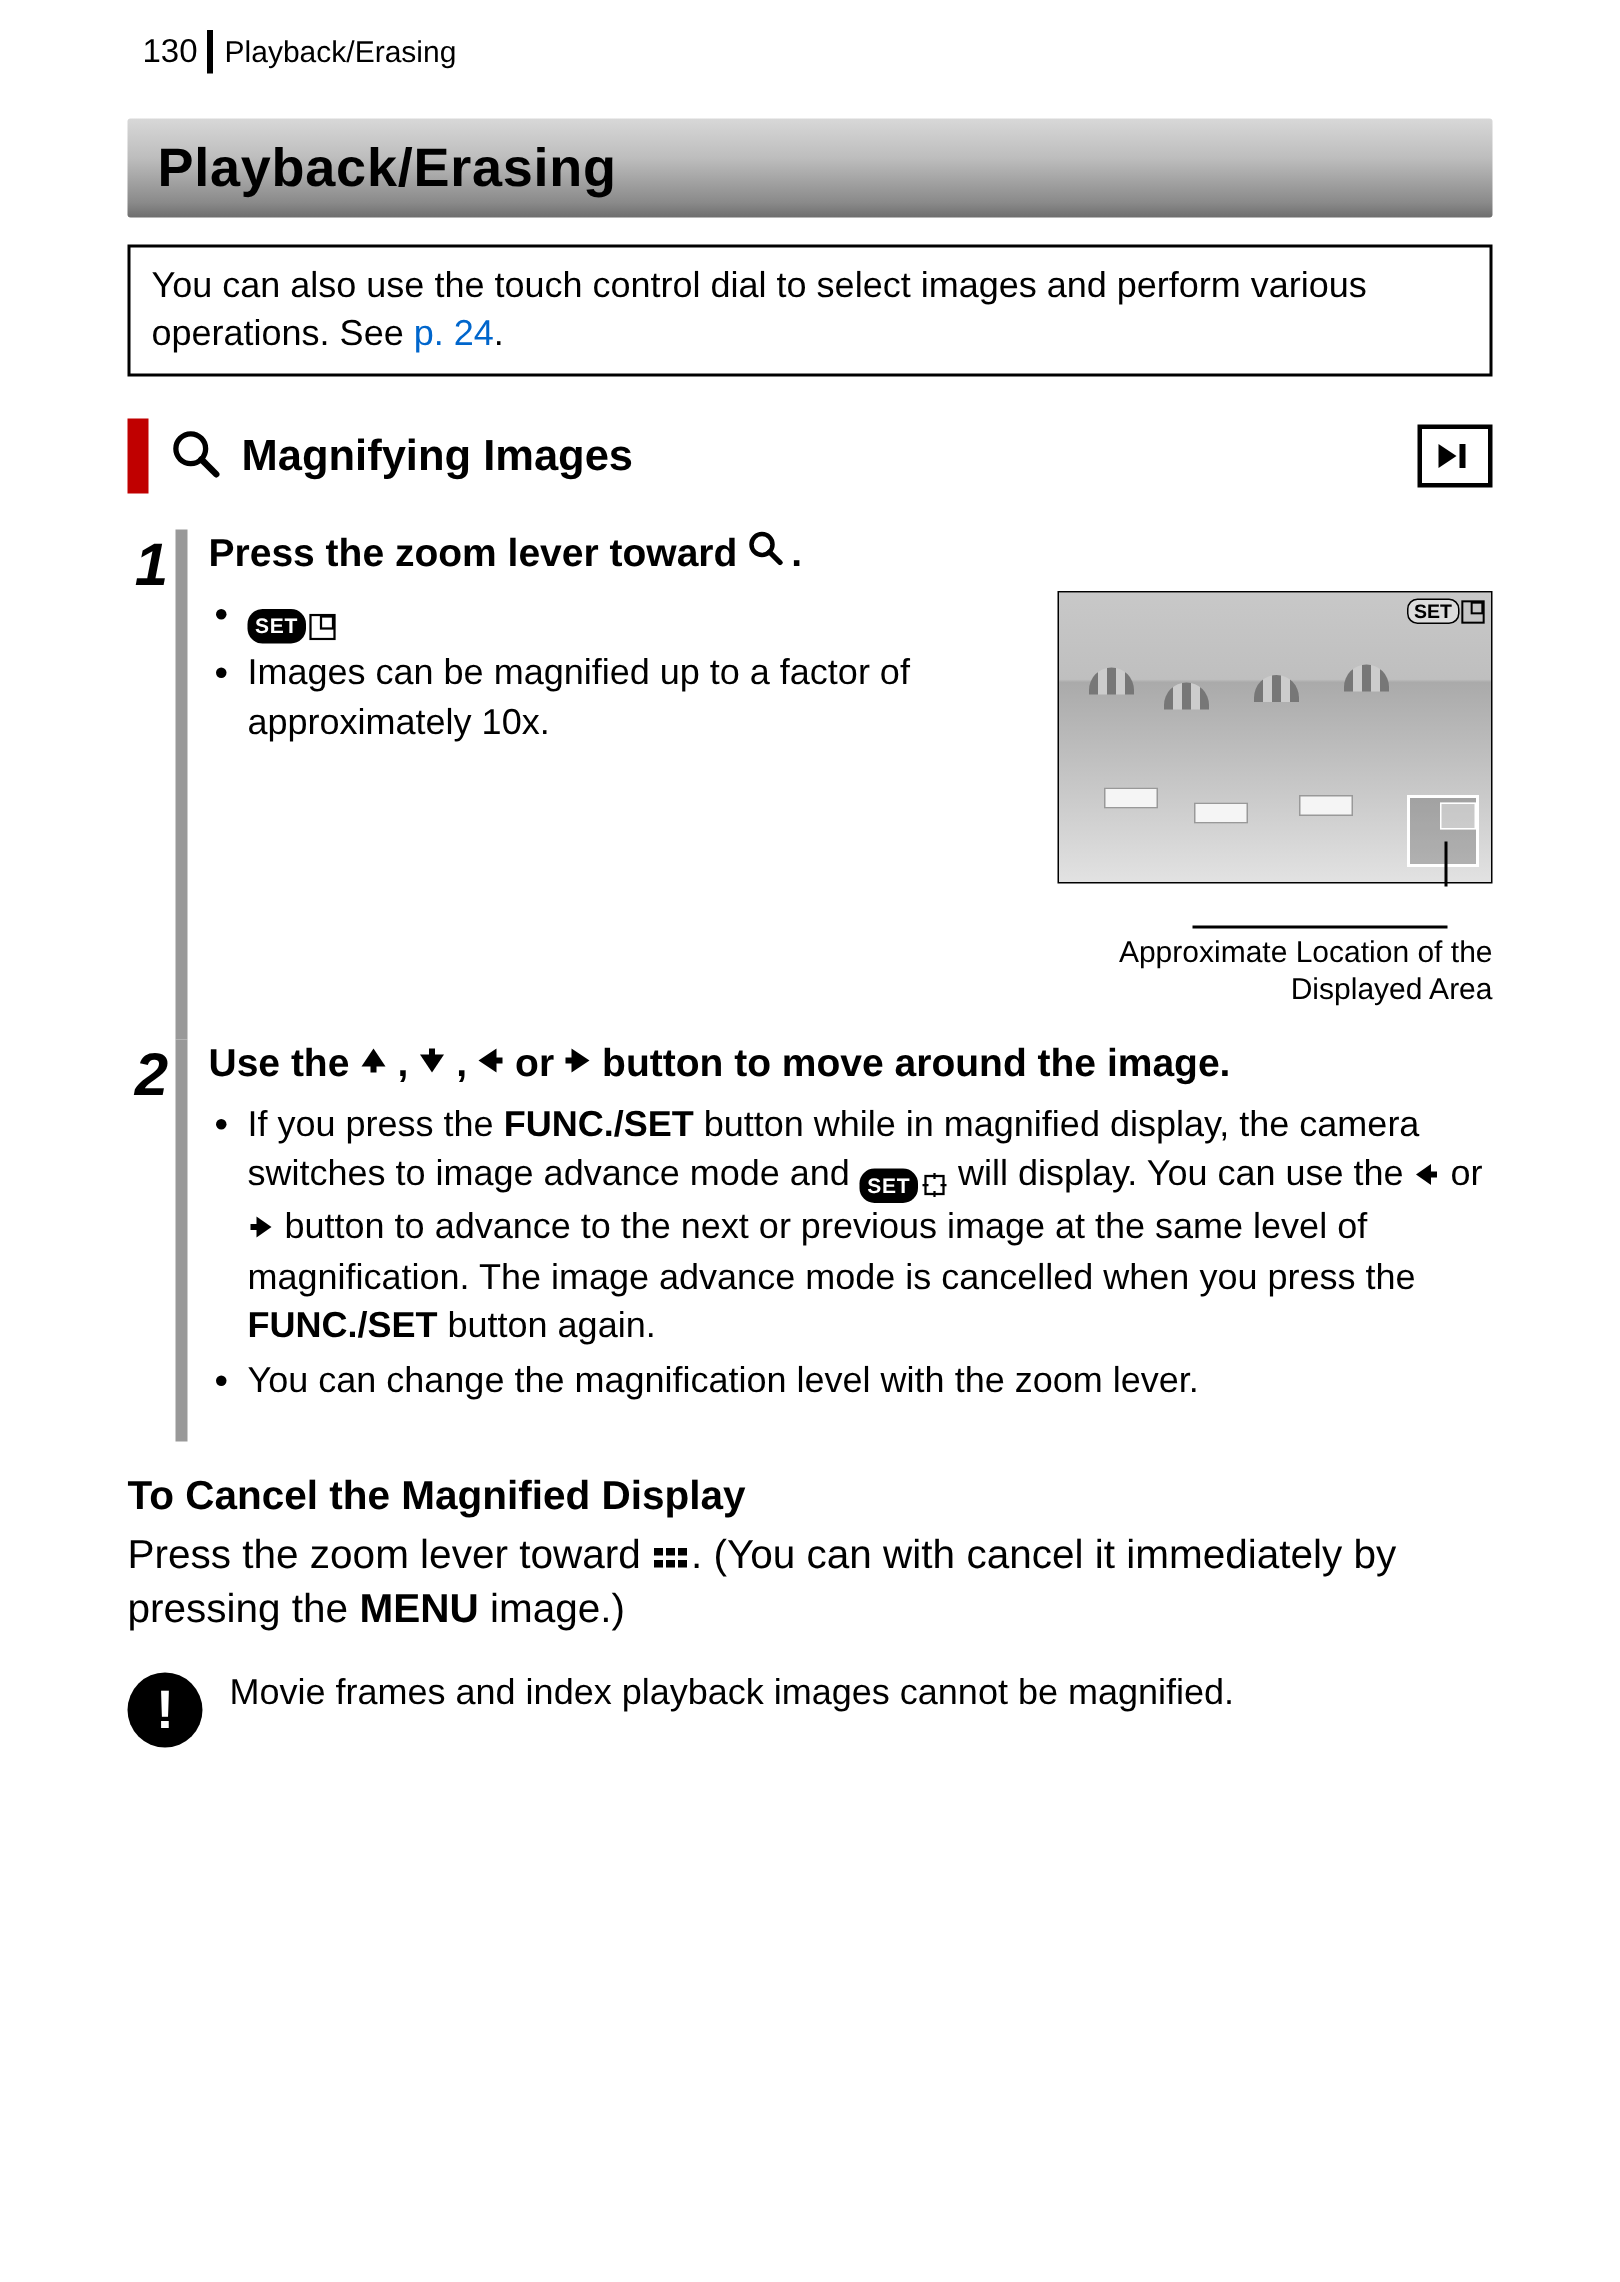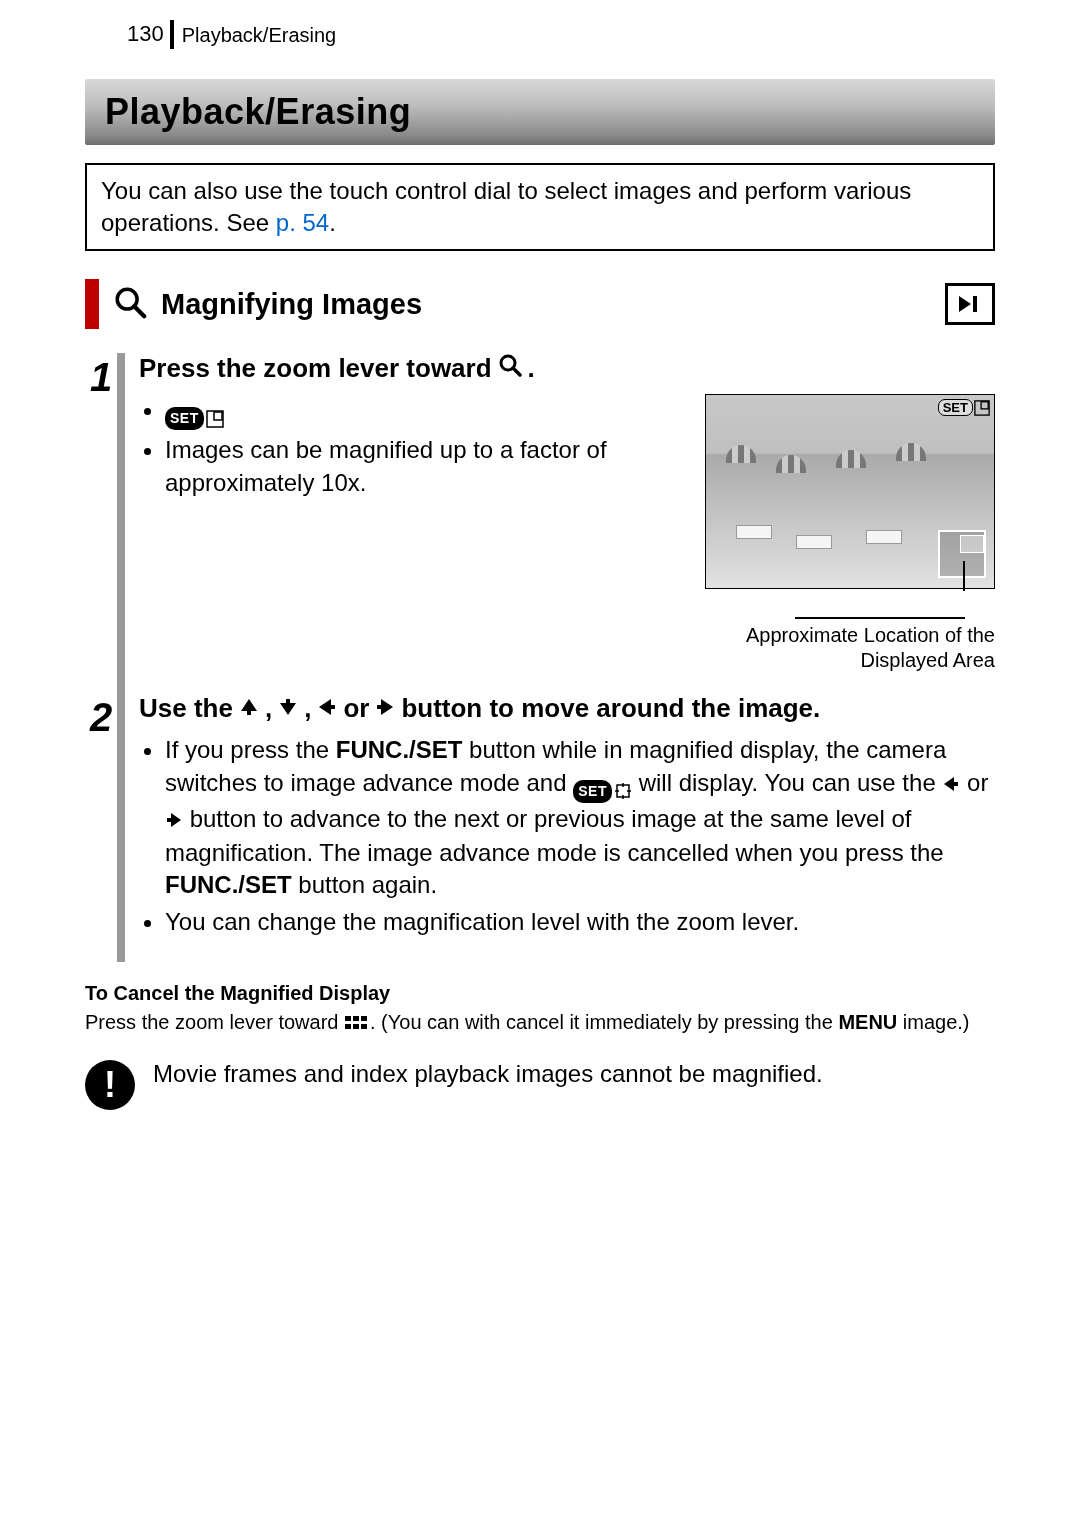--- a/index.html
+++ b/index.html
@@ -17,21 +17,20 @@
     padding: 20px 0 0 95px;
     font-size: 20px;
   }
   .page-number {
     font-size: 22px;
     padding-right: 6px;
     border-right: 4px solid #000;
     margin-right: 8px;
     line-height: 1.3;
     font-weight: normal;
-    margin-left: 32px;
   }
   .bc-text {
     font-size: 20px;
     padding-bottom: 2px;
   }
   .chapter-bar {
     margin: 30px 85px 0 85px;
     background: linear-gradient(to bottom, #d8d8d8 0%, #bdbdbd 40%, #8a8a8a 85%, #6e6e6e 100%);
     padding: 12px 20px;
     border-radius: 2px;
@@ -194,21 +193,21 @@
   .nav-line.v { width: 2px; height: 30px; right: 30px; bottom: -2px; }
   .nav-line.h { height: 2px; width: 170px; right: 30px; bottom: -30px; }
   .caption {
     font-size: 20px;
     line-height: 1.25;
     margin-top: 34px;
     text-align: right;
   }
   .cancel-section {
     margin: 18px 85px 0 85px;
-    font-size: 20px;
+    font-size: 27px;
     line-height: 1.35;
   }
   .cancel-head {
     font-weight: bold;
     margin-bottom: 2px;
   }
   .note-row {
     margin: 24px 85px 0 85px;
     display: flex;
     gap: 18px;
@@ -234,21 +233,21 @@
 <div class="page-header">
   <span class="page-number">130</span>
   <span class="bc-text">Playback/Erasing</span>
 </div>
 
 <div class="chapter-bar">
   <span class="chapter-title">Playback/Erasing</span>
 </div>
 
 <div class="intro-box">
-  <span>You can also use the touch control dial to select images and perform various operations. See </span><span class="link">p. 54</span><span>.</span>
+  <span>You can also use the touch control dial to select images and perform various operations. See </span><span class="link">p. 24</span><span>.</span>
 </div>
 
 <div class="section-row">
   <div class="section-bar"></div>
   <span class="mag-icon">
     <svg viewBox="0 0 24 24">
         <circle cx="10" cy="10" r="7" fill="none" stroke="#000" stroke-width="2.5"></circle>
         <line x1="15" y1="15" x2="22" y2="22" stroke="#000" stroke-width="3" stroke-linecap="round"></line>
       </svg>
   </span>

